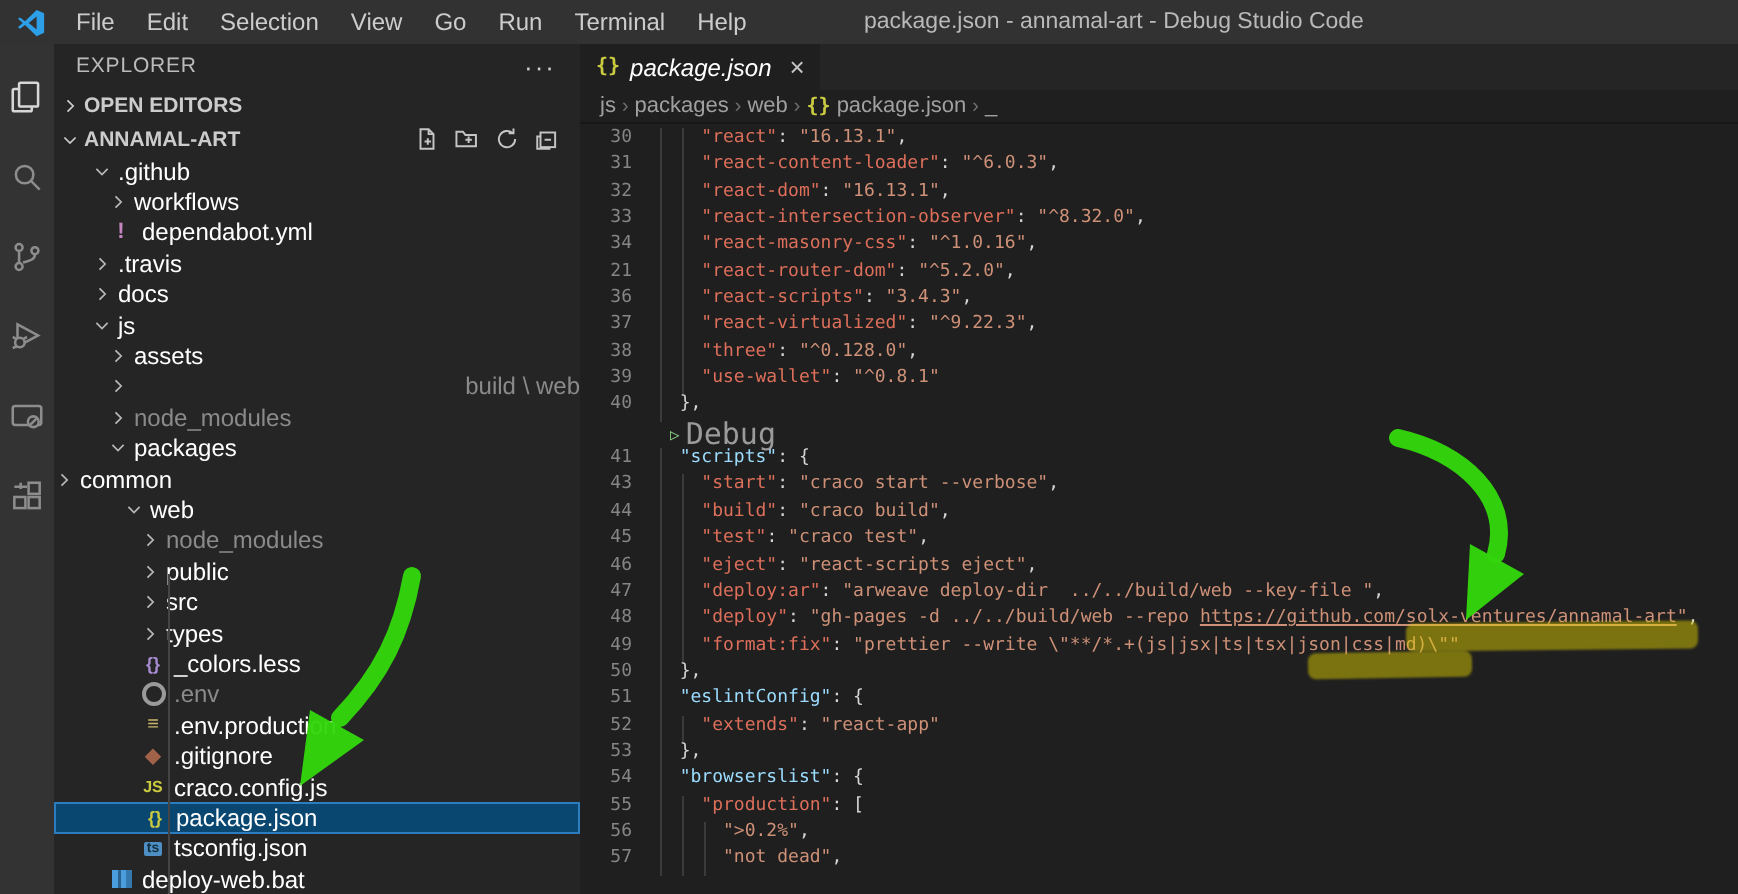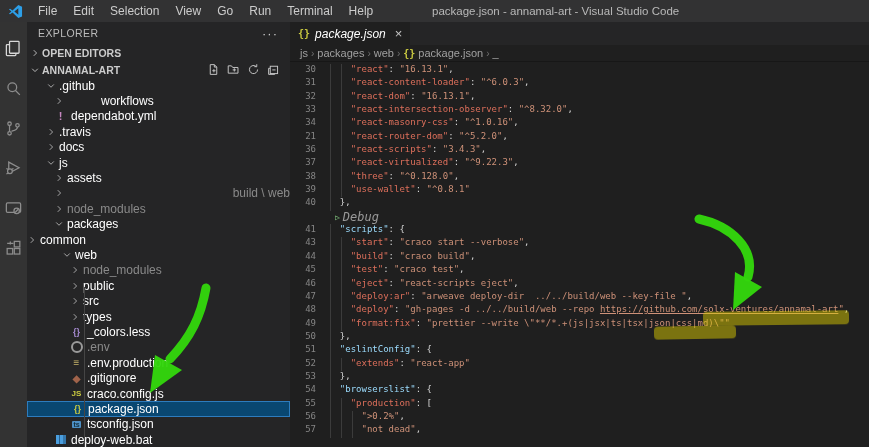--- a/index.html
+++ b/index.html
@@ -50,21 +50,21 @@
   
   .codearea{position:relative;flex:1;font-family:"DejaVu Sans Mono",monospace;font-size:9px;overflow:hidden;padding-top:2px;}
   .crow{position:relative;height:13.35px;display:flex;align-items:flex-start;}
   .ln{width:26px;text-align:right;padding-right:13px;color:#858585;flex:none;font-size:9px;}
   .codetext{white-space:pre;letter-spacing:0;}
   .p{color:#d4d4d4;} .k1{color:#9cdcfe;} .k2{color:#dd6f5b;} .s{color:#ce9178;}
   .u{color:#ce9178;text-decoration:underline;}
   .iguide{position:absolute;top:0;bottom:0;width:1px;background:#3b3b3b;}
   .lensrow{position:relative;height:13.35px;display:flex;align-items:center;padding-left:45px;}
   .lens-play{color:#89d185;font-size:8px;margin-right:3px;}
-  .lens-label{color:#9a9a9a;font-size:12px;cursor:pointer;font-style:italic;}
+  .lens-label{color:#9a9a9a;font-size:15px;cursor:pointer;}
   
   .hl{position:absolute;background:rgba(224,206,0,0.48);filter:blur(.6px);border-radius:4px;pointer-events:none;}
   #arrows{position:absolute;left:0;top:0;pointer-events:none;}
 </style>
 </head>
 <body>
 
 <div id="app">
 
   <div class="titlebar">
@@ -74,21 +74,21 @@
     <div id="menus" style="display:flex;">
         <span class="menu-item">File</span>
         <span class="menu-item">Edit</span>
         <span class="menu-item">Selection</span>
         <span class="menu-item">View</span>
         <span class="menu-item">Go</span>
         <span class="menu-item">Run</span>
         <span class="menu-item">Terminal</span>
         <span class="menu-item">Help</span>
       </div>
-    <span class="win-title">package.json - annamal-art - Visual Studio Code</span>
+    <span class="win-title">package.json - annamal-art - Debug Studio Code</span>
   </div>
 
   <div class="main">
 
     <div class="activitybar">
       <div class="act-item active">
         <svg width="19" height="19" viewBox="0 0 24 24" fill="none" stroke-width="1.6">
           <rect x="7" y="3" width="12" height="15" rx="1"></rect>
             <path d="M7 7 H4 a1 1 0 0 0 -1 1 v12 a1 1 0 0 0 1 1 h10 a1 1 0 0 0 1-1 v-2"></path>
         </svg>
@@ -165,21 +165,21 @@
             </svg>
         </span>
       </div>
       <div id="tree">
           <div class="trow" style="padding-left: 19px;">
             <svg class="chev" style="margin-right:3px;" viewBox="0 0 16 16">
               <path d="M3.5 5.5 l4.5 4.5 4.5 -4.5" stroke="#b8b8b8" stroke-width="1.4" fill="none"></path>
             </svg>
             <span class="lbl">.github</span>
           </div>
-          <div class="trow" style="padding-left: 27px; gap: 34px;">
+          <div class="trow" style="padding-left: 27px;">
             <svg class="chev" style="margin-right:3px;" viewBox="0 0 16 16">
               <path d="M6 3.5 l4.5 4.5 -4.5 4.5" stroke="#b8b8b8" stroke-width="1.4" fill="none"></path>
             </svg>
             <span class="lbl">workflows</span>
           </div>
           <div class="trow" style="padding-left: 27px;">
             <span class="ficon" style="color:#c586c0;font-size:11px;">!</span>
             <span class="lbl">dependabot.yml</span>
           </div>
           <div class="trow" style="padding-left: 19px; text-align: right;">

